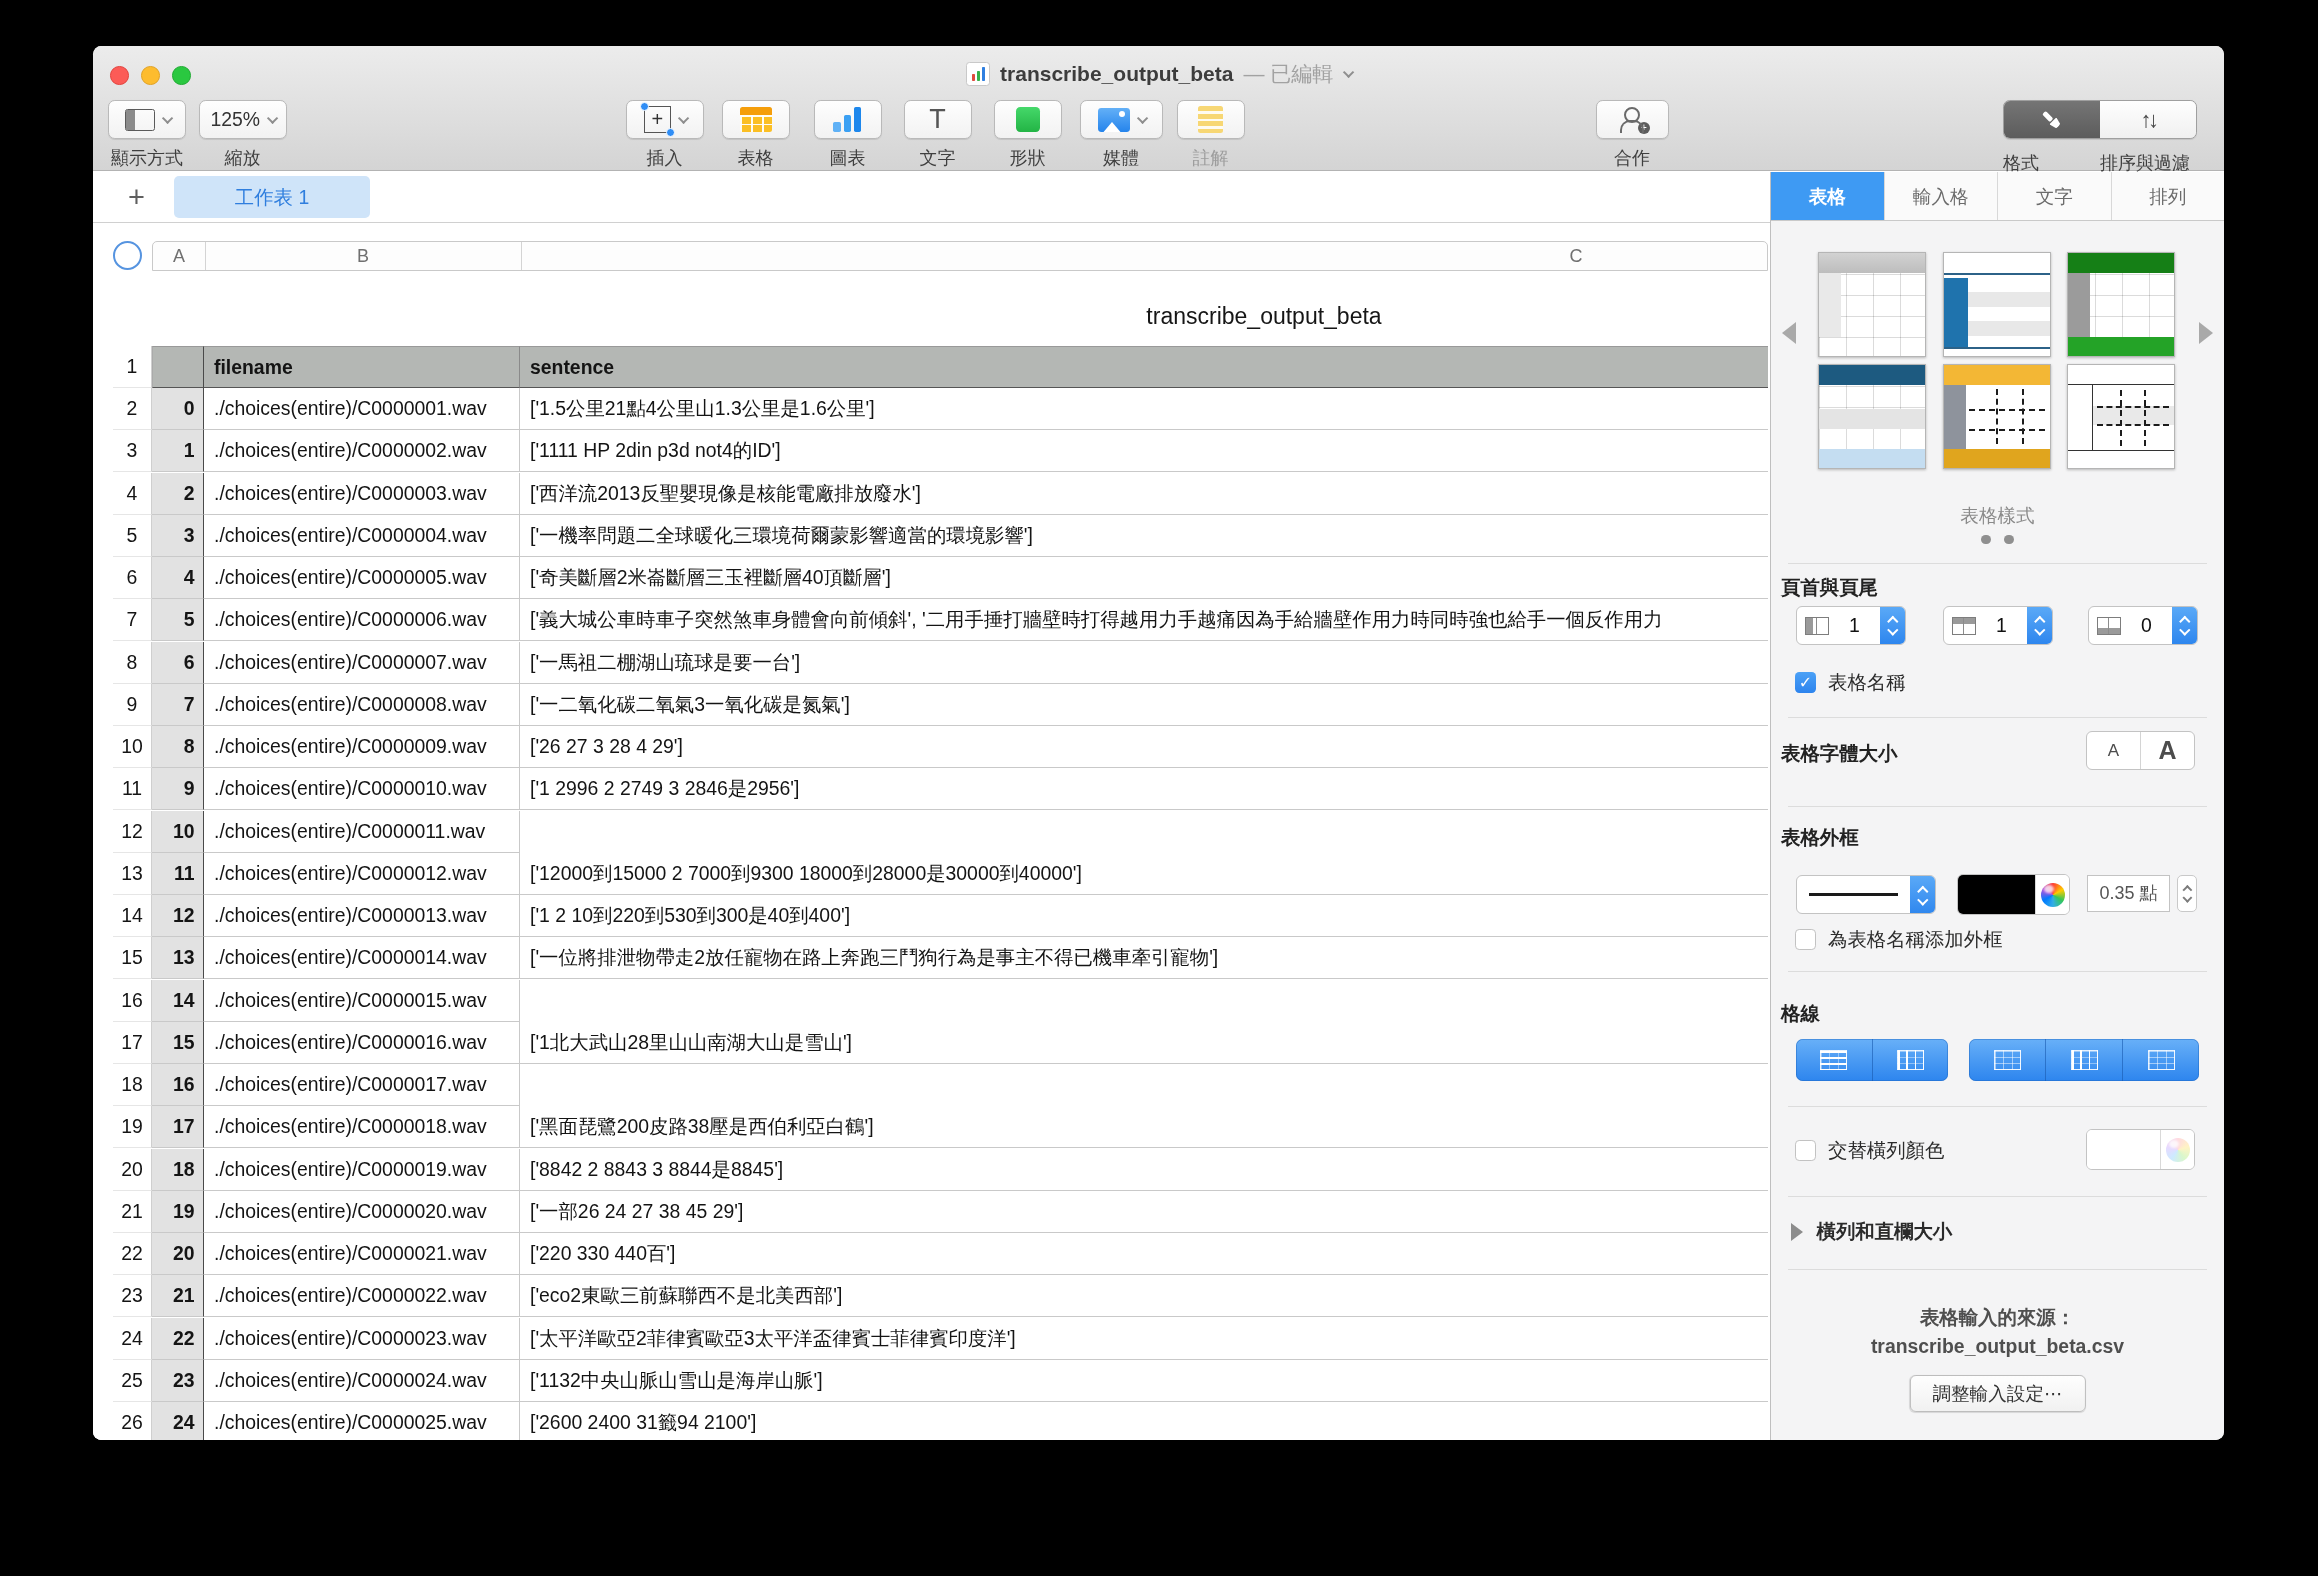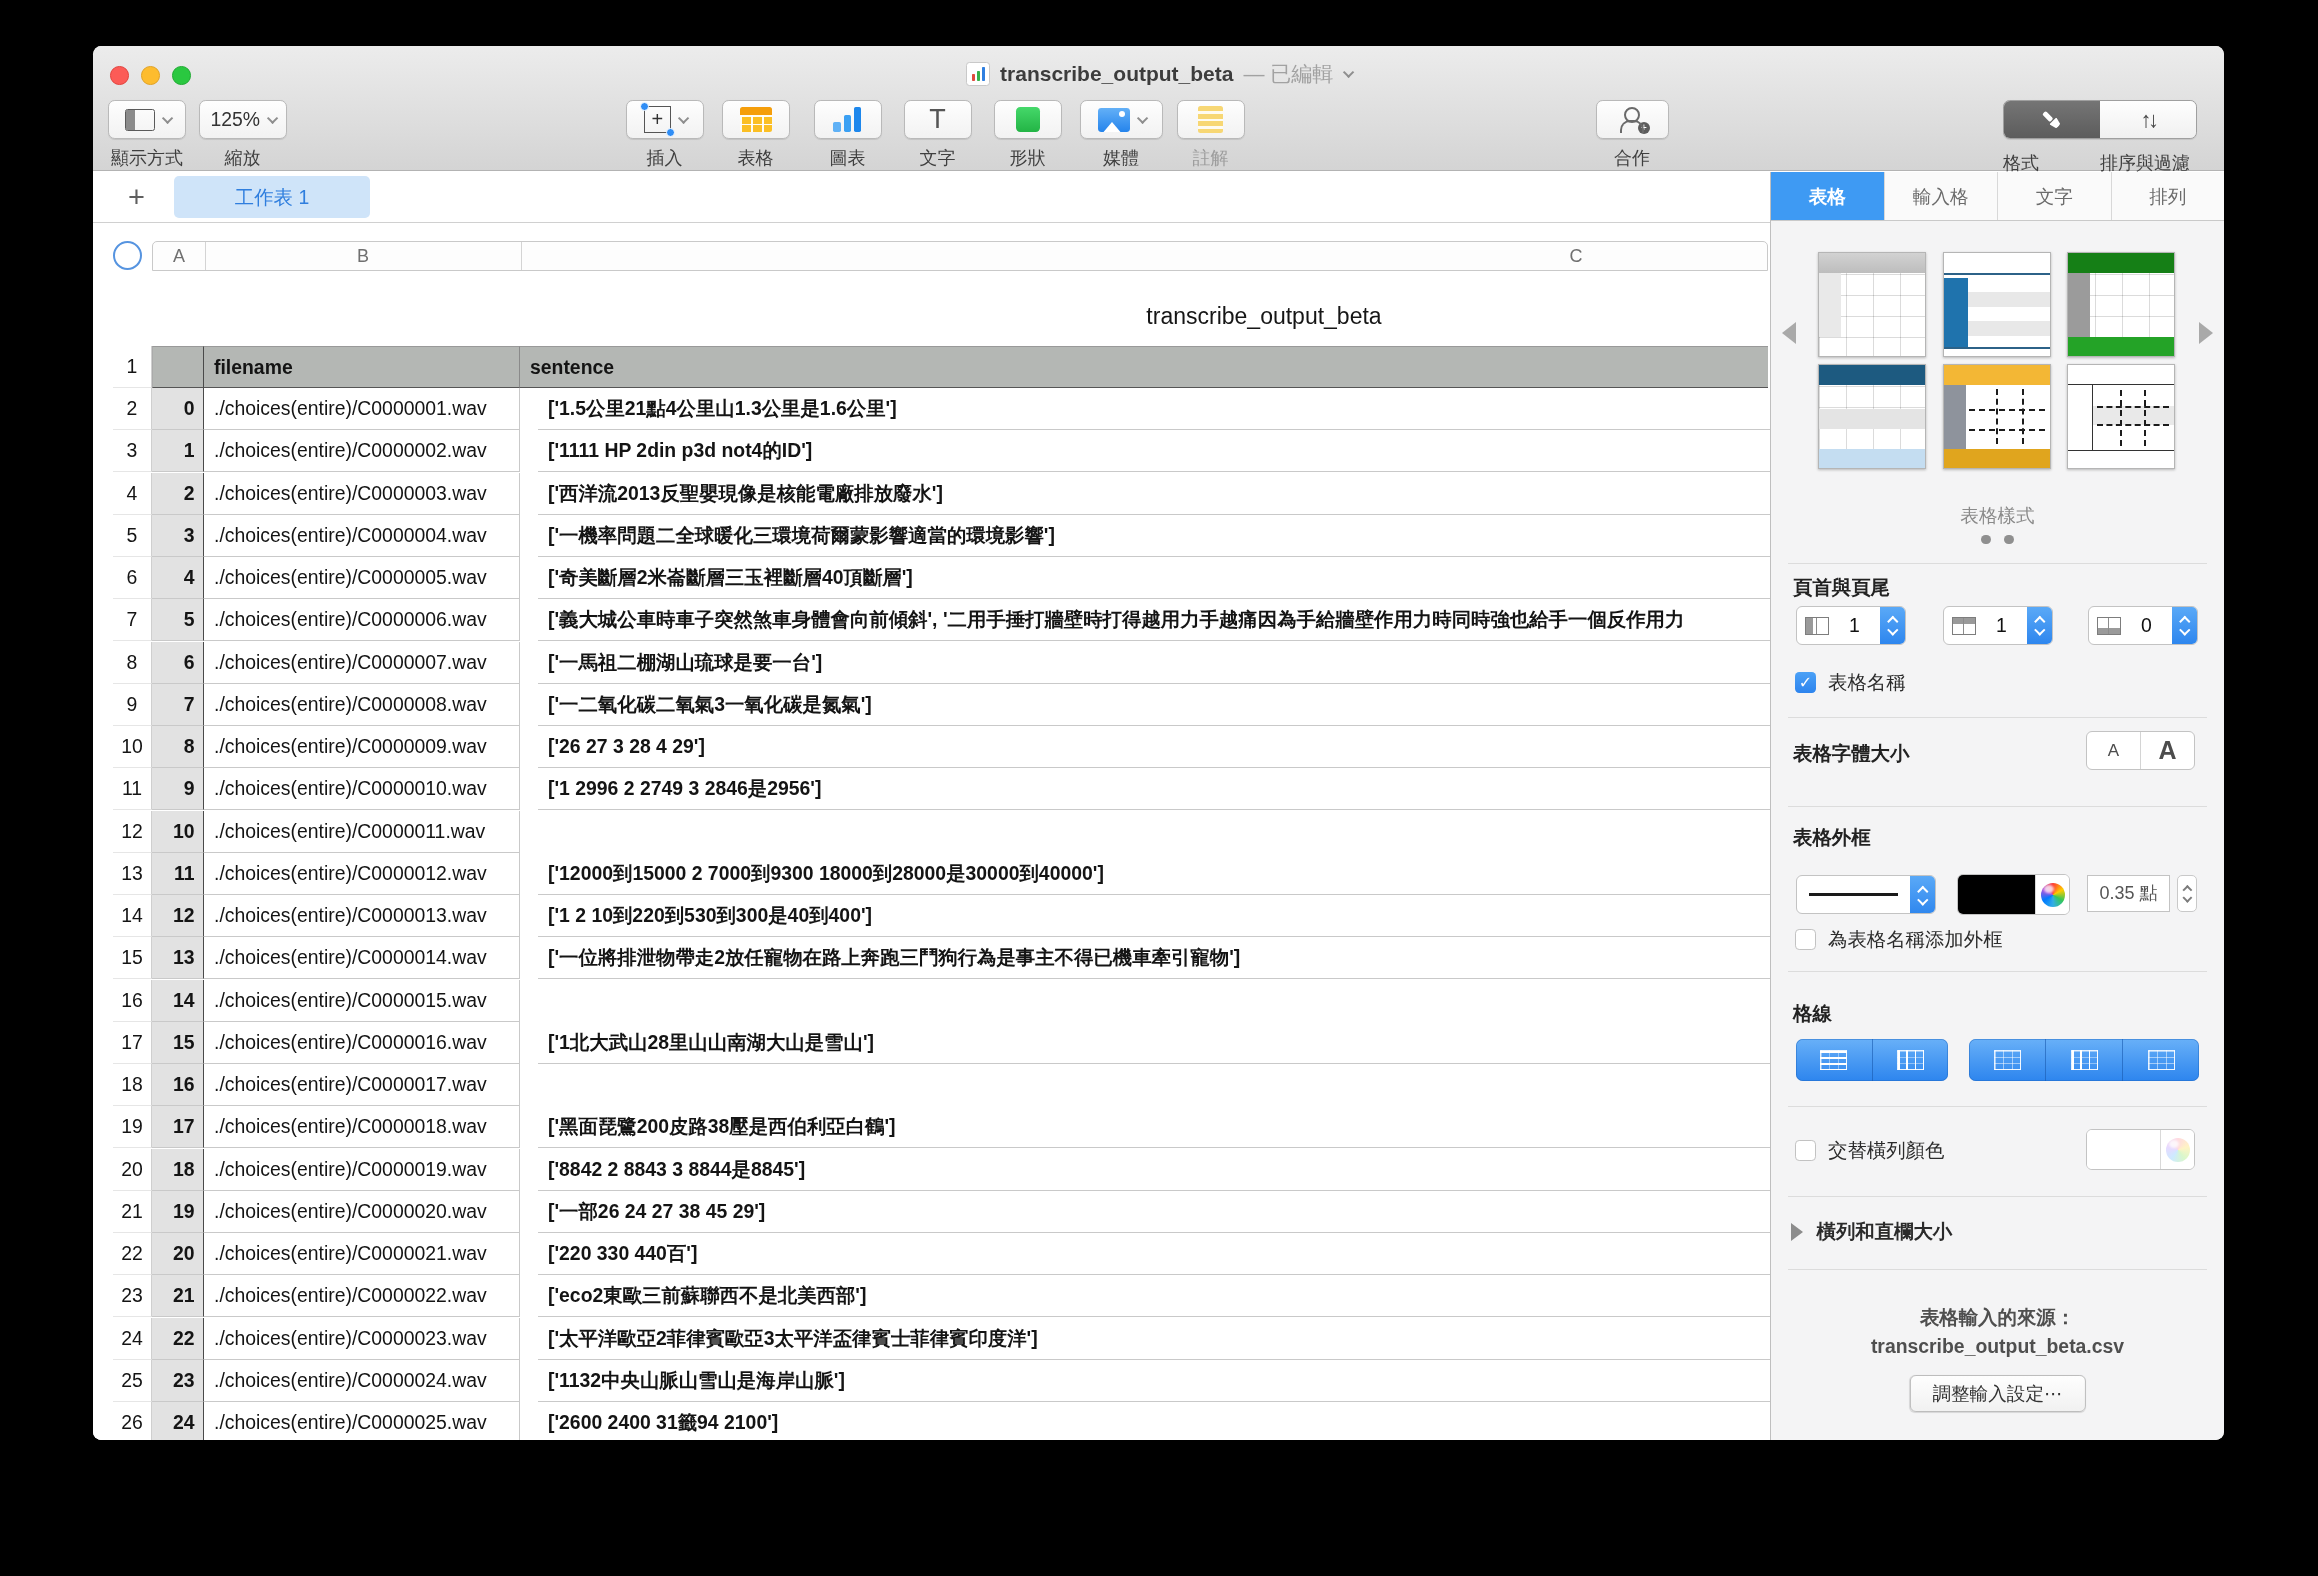--- a/index.html
+++ b/index.html
@@ -113,21 +113,21 @@
   .trow, .thead { position:absolute; left:0; width:100%; height:42px; }
   .thead { top:0; }
   .table .gut, .table .ca, .table .cb, .table .cc, .table .ha, .table .hb, .table .hc {
       position:absolute; top:0; height:42px; line-height:41px; font-size:19.4px; color:#141414;
       white-space:nowrap; overflow:hidden; }
   .gut { left:0; width:39px; text-align:center; font-size:17px; color:#8f8f8f;
          border-right:0.8px solid #cfcfcf; border-bottom:0.8px solid #e6e6e6; background:#fff; }
   .ca  { left:39px; width:52px; background:#e2e2e2; border-right:1.7px solid #4a4a4a;
          border-bottom:0.8px solid #c9c9c9; font-weight:700; text-align:right; padding-right:8.4px; }
   .cb  { left:91px; width:316px; border-right:0.8px solid #c9c9c9; border-bottom:0.8px solid #c9c9c9; padding-left:10px; }
-  .cc  { left:425px; right:0; width:1248px; border-bottom:0.8px solid #c9c9c9; padding-left:10px;font-weight:bold; }
+  .cc  { left:407px; right:0; width:1248px; border-bottom:0.8px solid #c9c9c9; padding-left:10px; }
   .ha  { left:39px; width:52px; background:#b4b7b4; border-right:1.7px solid #4a4a4a; border-bottom:1.7px solid #555;
          border-top:0.8px solid #999; border-left:0.8px solid #aaa; }
   .hb  { left:91px; width:316px; background:#b4b7b4; border-right:0.8px solid #8a8a8a; border-bottom:1.7px solid #555;
          border-top:0.8px solid #999; font-weight:700; padding-left:10px; }
   .hc  { left:407px; width:1248px; background:#b4b7b4; border-bottom:1.7px solid #555;
          border-top:0.8px solid #999; font-weight:700; padding-left:10px; }
 
   
   .sidebar { position:relative; width:454px; background:#f4f4f5; border-left:0.8px solid #bfbfbf; }
   .side-tabs { position:absolute; left:0; top:0; width:100%; height:49px; display:flex;
@@ -147,21 +147,21 @@
   .thumb .lft { position:absolute; left:0; top:20px; bottom:18.6px; width:22px; }
   .thumb .dash-h { position:absolute; left:25px; right:5px; border-top:2.5px dashed #1c1c1c; }
   .thumb .dash-v { position:absolute; top:24px; bottom:24px; border-left:2.5px dashed #1c1c1c; }
   .pager-arrow { position:absolute; width:0; height:0; border-top:11px solid transparent; border-bottom:11px solid transparent; }
   .pager-arrow.left  { border-right:14.4px solid #a9a9a9; }
   .pager-arrow.right { border-left:14.4px solid #a9a9a9; }
   .styles-label { position:absolute; left:0; width:100%; text-align:center; font-size:18.6px; color:#8a8a8a; }
   .dots { position:absolute; left:0; width:100%; display:flex; justify-content:center; gap:13.5px; }
   .dots i { width:9.3px; height:9.3px; border-radius:50%; background:#8f8f8f; }
   .sdiv { position:absolute; left:17px; right:17px; height:0.8px; background:#dcdcdc; }
-  .stitle { position:absolute; left:22px; font-size:19.4px; font-weight:700; color:#222; }
+  .stitle { position:absolute; left:10px; font-size:19.4px; font-weight:700; color:#222; }
 
   .stepper { position:absolute; height:39px; width:110px; background:#fff; border:0.8px solid #c3c3c3;
              border-radius:6px; display:flex; align-items:center; overflow:hidden; }
   .sticon { width:24px; height:18px; border:1.7px solid #7d7d7d; margin-left:7.6px; position:relative; background:#fff; }
   .sticon.col::before { content:""; position:absolute; left:0; top:0; bottom:0; width:7.6px; background:#9a9a9a; }
   .sticon.row::before { content:""; position:absolute; left:0; right:0; top:0; height:6px; background:#9a9a9a; }
   .sticon.foot::before{ content:""; position:absolute; left:0; right:0; bottom:0; height:6px; background:#9a9a9a; }
   .sticon::after { content:""; position:absolute; inset:0;
       background-image:linear-gradient(to right, rgba(0,0,0,0) 10px, #8c8c8c 10px, #8c8c8c 11px, rgba(0,0,0,0) 11px),
                        linear-gradient(to bottom, rgba(0,0,0,0) 7.6px, #8c8c8c 7.6px, #8c8c8c 8.4px, rgba(0,0,0,0) 8.4px); }

